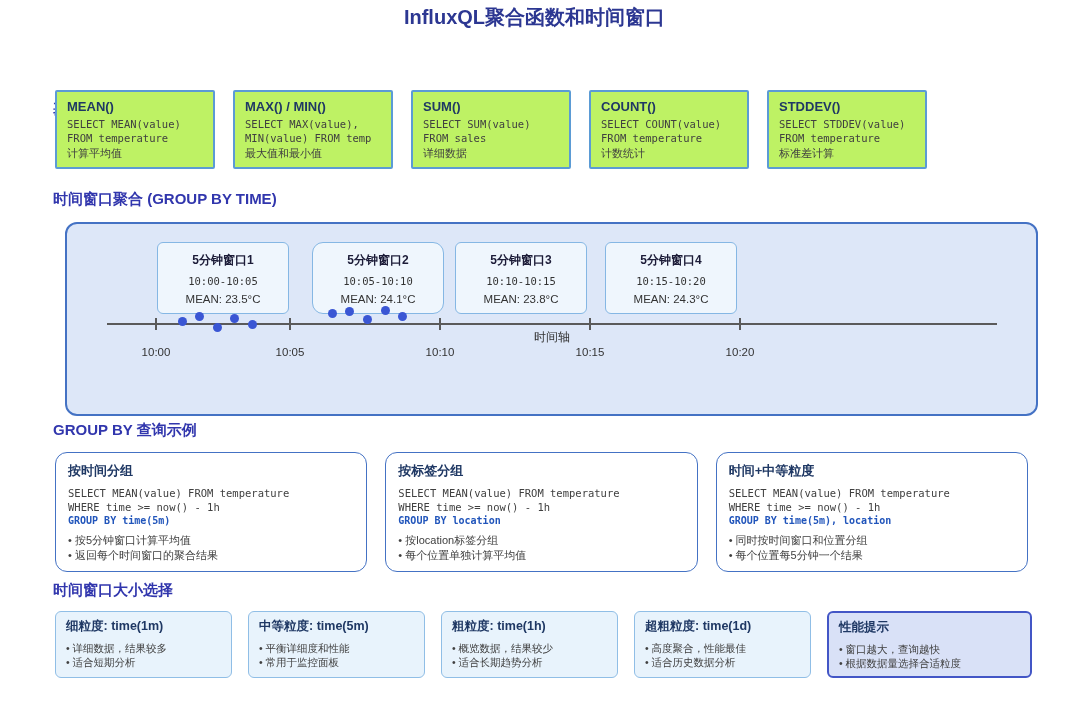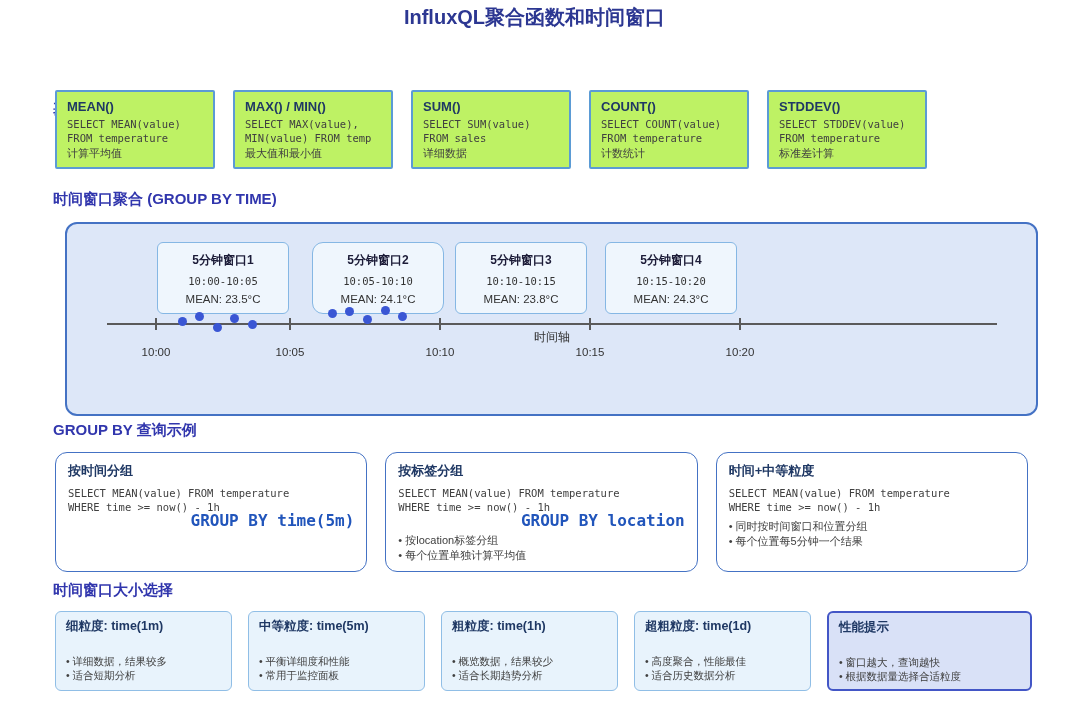--- a/index.html
+++ b/index.html
@@ -63,35 +63,35 @@
   
   .query-cards { position:absolute; left:55px; top:452px; width:973px; display:flex; gap:18px; }
   .query-card {
     flex:1; min-height:105px;
     background:#ffffff; border:1.5px solid #4472c4; border-radius:12px;
     padding:9px 12px 8px 12px;
   }
   .q-title { font-size:13px; font-weight:bold; color:#1f3864; margin-bottom:6px; }
   .q-highlight {
     font-family:"DejaVu Sans Mono","Liberation Mono",monospace;
-    font-size:16px; line-height:14px; font-weight:bold; color:#2155bb; white-space:nowrap;text-align:right;
+    font-size:10px; line-height:14px; font-weight:bold; color:#2155bb; white-space:nowrap;
   }
   .q-bullets { margin-top:5px; }
   .bullet { font-size:11px; line-height:15px; color:#404040; }
   .bullet::before { content:"• "; color:#404040; }
 
   
   .size-cards { position:absolute; left:55px; top:611px; width:977px; display:flex; gap:16px; }
   .size-card {
     width:177px; min-height:55px;
     background:#e8f3fc; border:1.5px solid #90bee6; border-radius:6px;
     padding:6px 10px 6px 10px;
   }
   .size-card.accent { flex:1; background:#d9e1f7; border:2px solid #4356c6; }
-  .s-title { font-size:12.5px; font-weight:bold; color:#1f3864; margin-bottom:19px; }
+  .s-title { font-size:12.5px; font-weight:bold; color:#1f3864; margin-bottom:6px; }
   .s-bullet { font-size:10.5px; line-height:14px; color:#404040; }
   .s-bullet::before { content:"• "; }
 </style>
 </head>
 <body>
 
 <div class="page">
 
   <div class="page-title">InfluxQL聚合函数和时间窗口</div>
 
@@ -180,35 +180,40 @@
     <div class="dot" style="left:331px;top:88px;"></div>
   </div>
 
   <div class="section-heading" id="h-groupby">GROUP BY 查询示例</div>
   <div class="query-cards">
     <div class="query-card">
       <div class="q-title">按时间分组</div>
       <div class="code-line">SELECT MEAN(value) FROM temperature</div>
       <div class="code-line">WHERE time &gt;= now() - 1h</div>
       <div class="q-highlight">GROUP BY time(5m)</div>
+      <div class="q-bullets">
+        <div class="bullet">按5分钟窗口计算平均值</div>
+        <div class="bullet">返回每个时间窗口的聚合结果</div>
+      </div>
     </div>
     <div class="query-card">
       <div class="q-title">按标签分组</div>
       <div class="code-line">SELECT MEAN(value) FROM temperature</div>
       <div class="code-line">WHERE time &gt;= now() - 1h</div>
       <div class="q-highlight">GROUP BY location</div>
       <div class="q-bullets">
         <div class="bullet">按location标签分组</div>
         <div class="bullet">每个位置单独计算平均值</div>
       </div>
     </div>
     <div class="query-card">
       <div class="q-title">时间+中等粒度</div>
       <div class="code-line">SELECT MEAN(value) FROM temperature</div>
       <div class="code-line">WHERE time &gt;= now() - 1h</div>
+      <div class="q-highlight">GROUP BY time(5m), location</div>
       <div class="q-bullets">
         <div class="bullet">同时按时间窗口和位置分组</div>
         <div class="bullet">每个位置每5分钟一个结果</div>
       </div>
     </div>
   </div>
 
   <div class="section-heading" id="h-size">时间窗口大小选择</div>
   <div class="size-cards">
     <div class="size-card">

